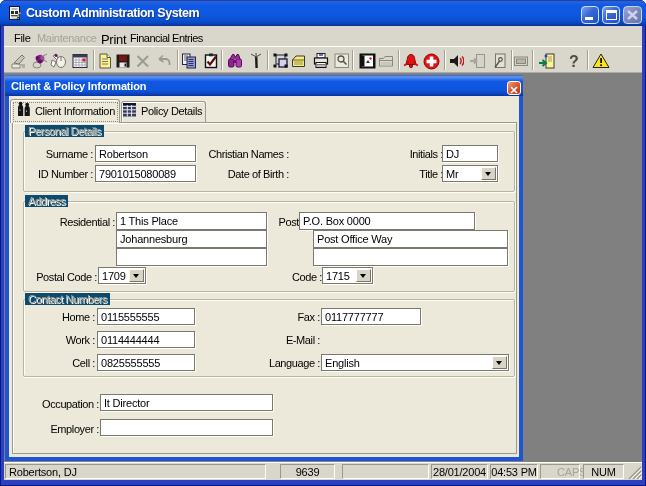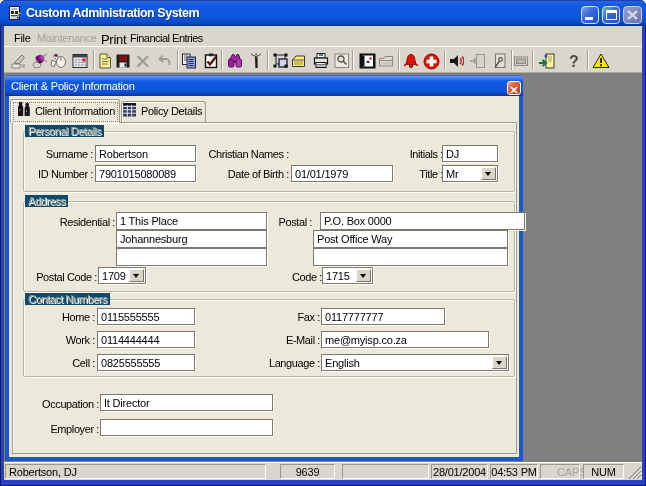--- a/index.html
+++ b/index.html
@@ -202,21 +202,21 @@
 <svg class="ic" style="left:592px" width="18" height="16" viewBox="0 0 18 16">
       <path d="M9 1 L17 14.5 H1z" fill="#ffe414" stroke="#222"></path>
       <rect x="8.2" y="5" width="1.8" height="5" fill="#111"></rect>
       <rect x="8.2" y="11.3" width="1.8" height="1.8" fill="#111"></rect>
     </svg>
 
 <div class="abs" style="left:4px;top:73px;width:638px;height:389px;background:#808080"></div>
 
 <div class="abs" style="left:5px;top:75px;width:518px;height:386px;background:#1d55d4;border-radius:3px 3px 0 0;box-shadow:inset 0 1px 0 #4a7fe0"></div>
 <div class="abs" style="left:5px;top:75px;width:518px;height:21px;background:linear-gradient(180deg,#2e5cc4 0%,#5f96f2 8%,#1159e4 30%,#0e55da 75%,#0a3cb0 95%,#0a2f9b 100%);border-radius:3px 3px 0 0"></div>
-<div class="abs" style="left:11px;top:80px;font-size:11px;font-weight:normal;letter-spacing:-0.2px;color:#fff">Client &amp; Policy Information</div>
+<div class="abs" style="left:11px;top:80px;font-size:11px;font-weight:bold;letter-spacing:-0.2px;color:#fff">Client &amp; Policy Information</div>
 <div class="abs" style="left:507px;top:81px;width:14px;height:14px;border-radius:3px;border:1px solid #fff;box-sizing:border-box;background:linear-gradient(135deg,#efa086 0%,#dd5b38 45%,#bb3a1c 100%)"><svg width="12" height="12" viewBox="0 0 12 12">
         <path d="M3 3 L9 9 M9 3 L3 9" stroke="#fff" stroke-width="1.7"></path>
       </svg></div>
 <div class="abs" style="left:9px;top:96px;width:510px;height:361px;background:#ece9da"></div>
 
 <div class="abs" style="left:12px;top:122px;width:505px;height:332px;background:#ece9da;border:1px solid #9c9a8a;box-sizing:border-box;box-shadow:inset 1px 1px 0 #fff"></div>
 <div class="abs" style="left:121px;top:101px;width:85px;height:21px;background:#e9e6d7;border:1px solid #9c9a8a;border-bottom:none;border-radius:3px 3px 0 0;box-sizing:border-box;box-shadow:inset 1px 1px 0 #fff"></div>
 <svg class="abs" style="left:122px;top:102px" width="16" height="16" viewBox="0 0 16 16">
       <rect x="1" y="1" width="13" height="13.5" fill="#343c5c"></rect>
       <path d="M1 4.4 h13 M1 7.8 h13 M1 11.2 h13" stroke="#e8e8ee" stroke-width="1"></path>
@@ -245,49 +245,47 @@
 <div class="grp" style="left:23px;top:299px;width:490px;height:76px">
       <div class="gl">Contact Numbers</div>
     </div>
 
 <div class="lbl" style="left:18px;top:148px;width:75px">Surname :</div>
 <div class="tb" style="left:95px;top:145px;width:101px;height:17px">Robertson</div>
 <div class="lbl" style="left:18px;top:168px;width:75px">ID Number :</div>
 <div class="tb" style="left:95px;top:165px;width:101px;height:17px">7901015080089</div>
 <div class="lbl" style="left:194px;top:148px;width:95px">Christian Names :</div>
 <div class="lbl" style="left:194px;top:168px;width:95px">Date of Birth :</div>
-<div class="tb" style="left:291px;top:165px;width:102px;height:17px">01/01/1979</div>
 <div class="lbl" style="left:368px;top:148px;width:75px">Initials :</div>
 <div class="tb" style="left:442px;top:145px;width:56px;height:17px">DJ</div>
 <div class="lbl" style="left:368px;top:168px;width:75px">Title :</div>
 <div class="tb" style="left:442px;top:165px;width:56px;height:17px">Mr<div class="cbtn"></div></div>
 
 <div class="lbl" style="left:40px;top:216px;width:75px">Residential :</div>
 <div class="tb" style="left:116px;top:212px;width:151px;height:18px">1 This Place</div>
 <div class="tb" style="left:116px;top:230px;width:151px;height:18px">Johannesburg</div>
 <div class="tb" style="left:116px;top:248px;width:151px;height:18px"></div>
 <div class="lbl" style="left:237px;top:216px;width:75px">Postal :</div>
-<div class="tb" style="left:320px;top:212px;width:205px;height:18px">P.O. Box 0000</div>
+<div class="tb" style="left:299px;top:212px;width:176px;height:18px">P.O. Box 0000</div>
 <div class="tb" style="left:313px;top:230px;width:195px;height:18px">Post Office Way</div>
 <div class="tb" style="left:313px;top:248px;width:195px;height:18px"></div>
 <div class="lbl" style="left:22px;top:271px;width:75px">Postal Code :</div>
 <div class="tb" style="left:98px;top:267px;width:48px;height:17px">1709<div class="cbtn"></div></div>
 <div class="lbl" style="left:247px;top:271px;width:75px">Code :</div>
 <div class="tb" style="left:322px;top:267px;width:51px;height:17px">1715<div class="cbtn"></div></div>
 
 <div class="lbl" style="left:20px;top:311px;width:75px">Home :</div>
 <div class="tb" style="left:97px;top:308px;width:98px;height:17px">0115555555</div>
 <div class="lbl" style="left:20px;top:334px;width:75px">Work :</div>
 <div class="tb" style="left:97px;top:331px;width:98px;height:17px">0114444444</div>
 <div class="lbl" style="left:20px;top:357px;width:75px">Cell :</div>
 <div class="tb" style="left:97px;top:354px;width:98px;height:17px">0825555555</div>
 <div class="lbl" style="left:245px;top:311px;width:75px">Fax :</div>
-<div class="tb" style="left:321px;top:308px;width:124px;height:17px">0117777777</div>
+<div class="tb" style="left:321px;top:308px;width:100px;height:17px">0117777777</div>
 <div class="lbl" style="left:245px;top:334px;width:75px">E-Mail :</div>
-<div class="tb" style="left:321px;top:331px;width:168px;height:17px">me@myisp.co.za</div>
 <div class="lbl" style="left:245px;top:357px;width:75px">Language :</div>
 <div class="tb" style="left:321px;top:354px;width:188px;height:17px">English<div class="cbtn"></div></div>
 
 <div class="lbl" style="left:24px;top:398px;width:75px">Occupation :</div>
 <div class="tb" style="left:100px;top:394px;width:173px;height:17px">It Director</div>
 <div class="lbl" style="left:24px;top:423px;width:75px">Employer :</div>
 <div class="tb" style="left:100px;top:419px;width:173px;height:17px"></div>
 
 <div class="abs" style="left:4px;top:462px;width:638px;height:18px;background:#d9d6cb;border-top:1px solid #fffef6;box-sizing:border-box"></div>
 <div class="sp" style="left:5px;width:261px">Robertson, DJ</div>

